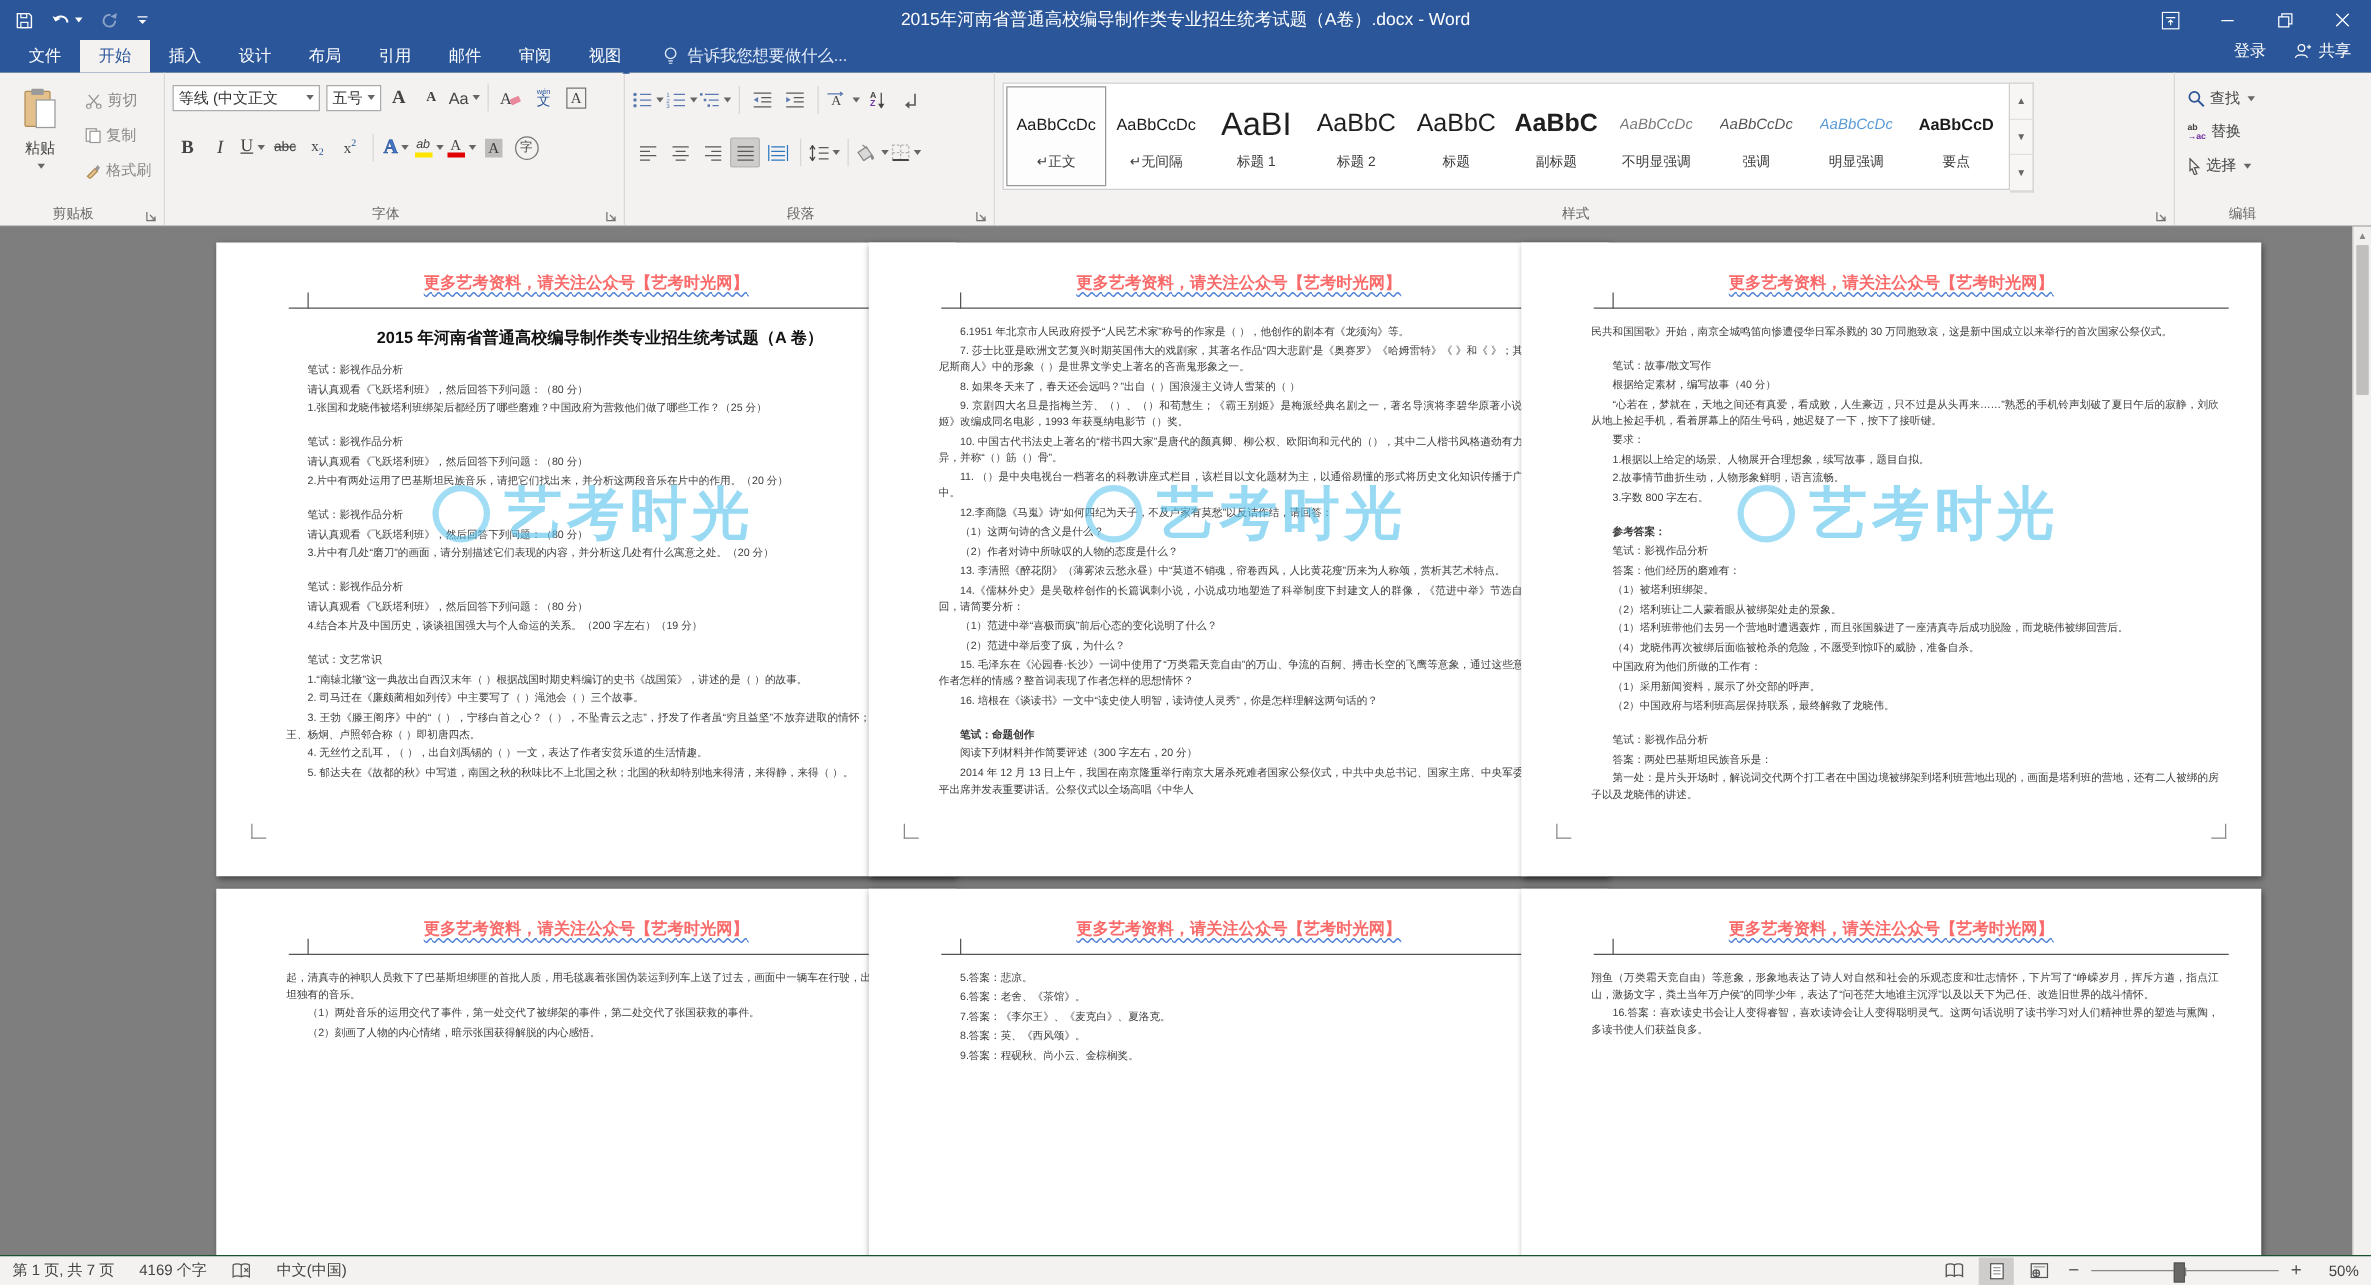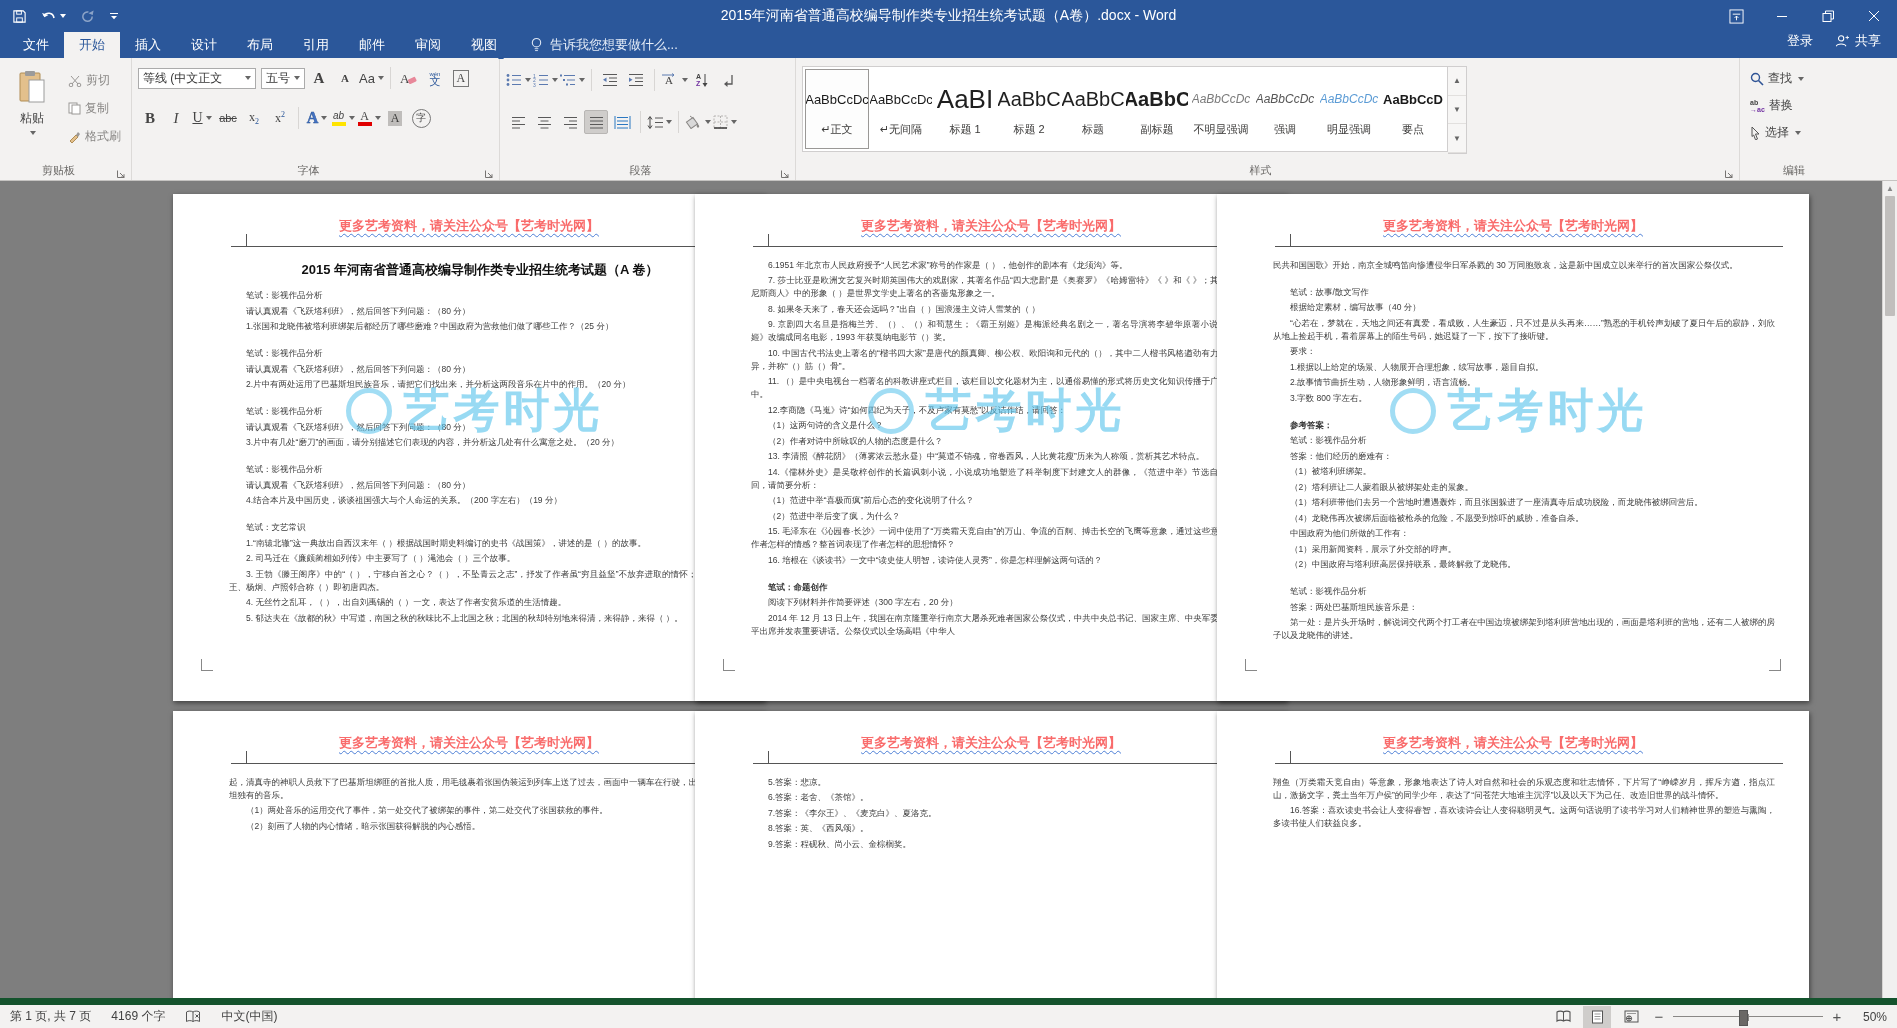--- a/index.html
+++ b/index.html
@@ -68,21 +68,21 @@
   .boxA{border:1px solid #777;font-size:12px;padding:0 3px;font-family:"Liberation Serif",serif;}
   
   .g-para .row1{margin-top:4px;gap:2px;}
   .g-para .row2{margin-top:18px;gap:2px;}
   .sortAZ{display:flex;align-items:center;gap:1px;}
   .sortAZ .lets{display:flex;flex-direction:column;font-size:7px;font-weight:bold;line-height:7px;color:#444;}
   .sortAZ .lets .z{color:#7030a0;}
   
   .g-styles .g-content{display:flex;align-items:flex-start;margin-top:2px;}
   .gallery{background:#fff;border:1px solid #d0cece;display:flex;height:86px;box-sizing:border-box;padding:2px;}
-  .stcard{width:64px;height:80px;display:flex;flex-direction:column;align-items:center;justify-content:flex-start;padding-top:10px;box-sizing:border-box;border:1px solid transparent;overflow:hidden;}
+  .stcard{width:80px;height:80px;display:flex;flex-direction:column;align-items:center;justify-content:flex-start;padding-top:10px;box-sizing:border-box;border:1px solid transparent;overflow:hidden;}
   .stcard.selected{border:1px solid #9a9896;background:#fdfdfd;}
   .stcard .prev{height:38px;display:flex;align-items:center;white-space:nowrap;overflow:hidden;max-width:84px;}
   .stcard .stname{font-size:11px;color:#3b3a39;margin-top:4px;white-space:nowrap;}
   .st-normal{font-size:13px;color:#1a1a1a;}
   .st-h1{font-size:26px;color:#1f1f1f;}
   .st-h2{font-size:20px;color:#1f1f1f;}
   .st-t{font-size:20px;color:#1f1f1f;}
   .st-sub{font-size:20px;font-weight:bold;color:#1f1f1f;}
   .st-subtle{font-size:12px;font-style:italic;color:#7a7a7a;}
   .st-em{font-size:12px;font-style:italic;color:#555;}
@@ -107,21 +107,21 @@
   .para.blank{height:9px;}
   .wm{position:absolute;top:186px;left:0;right:0;display:flex;justify-content:center;align-items:center;gap:12px;color:rgba(84,193,235,.6);font-size:46px;font-weight:bold;pointer-events:none;letter-spacing:4px;padding-left:11px;}
   .wm-ring{width:46px;height:46px;border:5px solid rgba(84,193,235,.55);border-radius:50%;box-sizing:border-box;}
   .cm{position:absolute;width:11px;height:11px;}
   .cm-bl{left:28px;bottom:30px;border-left:1px solid #888;border-bottom:1px solid #888;}
   .cm-br{right:28px;bottom:30px;border-right:1px solid #888;border-bottom:1px solid #888;}
   .vscroll{position:absolute;top:0;right:0;width:14px;bottom:0;background:#f1f0ef;border-left:1px solid #d6d4d2;display:flex;flex-direction:column;align-items:center;}
   .vs-arrow{font-size:8px;color:#888;padding:3px 0;}
   .vs-thumb{width:10px;height:120px;background:#c1bfbd;border-radius:1px;}
   
-  .statusbar{height:23px;background:#f3f2f1;border-top:7px solid #14532d;display:flex;align-items:center;font-size:12px;color:#424242;padding:0 10px;flex:0 0 auto;gap:20px;}
+  .statusbar{height:23px;background:#f3f2f1;border-top:1px solid #14532d;display:flex;align-items:center;font-size:12px;color:#424242;padding:0 10px;flex:0 0 auto;gap:20px;}
   .sb-item{display:flex;align-items:center;gap:4px;}
   .sb-right{margin-left:auto;display:flex;align-items:center;gap:6px;}
   .viewbtn{width:28px;height:22px;display:flex;align-items:center;justify-content:center;}
   .viewbtn.active{background:#cfcdcb;}
   .zoomtrack{position:relative;width:150px;height:22px;display:flex;align-items:center;}
   .ztrail{width:100%;height:1px;background:#8a8886;}
   .ztick{position:absolute;left:50%;top:8px;width:1px;height:7px;background:#8a8886;}
   .zthumb{position:absolute;left:44%;top:4px;width:7px;height:14px;background:#6a6866;border:1px solid #555;}
   .zbtn{font-size:15px;color:#555;width:16px;text-align:center;}
   .zoomlabel{width:36px;text-align:right;font-size:12px;color:#424242;}

